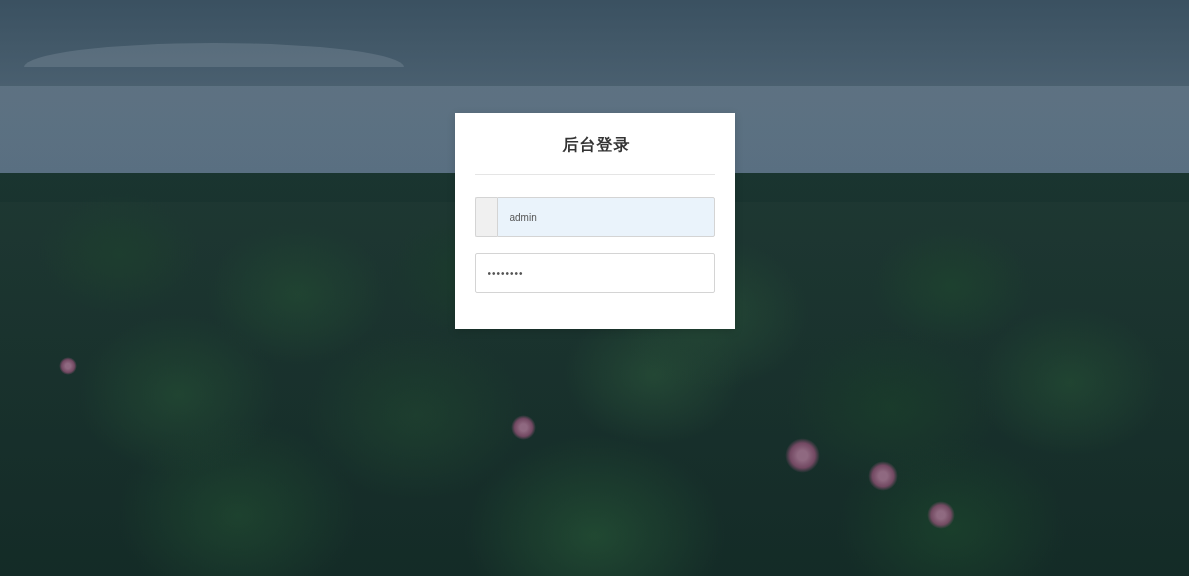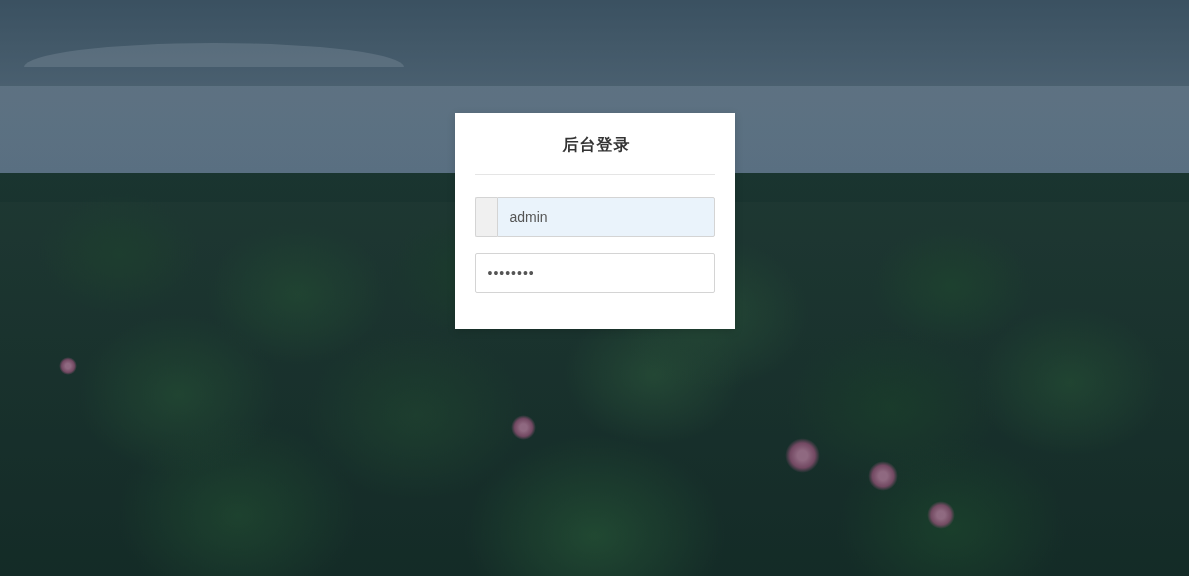--- a/index.html
+++ b/index.html
@@ -156,21 +156,21 @@
       border-right: none;
       border-radius: 2px 0 0 2px;
     }
     
     .text-input {
       flex: 1;
       height: 40px;
       padding: 0 12px;
       border: 1px solid #d4d4d4;
       border-radius: 2px;
-      font-size: 14px;
+      font-size: 10px;
       color: #555555;
       background: #eaf3fb;
       outline: none;
       font-family: inherit;
     }
     
     .text-input.with-prefix {
       border-radius: 0 2px 2px 0;
     }
     

